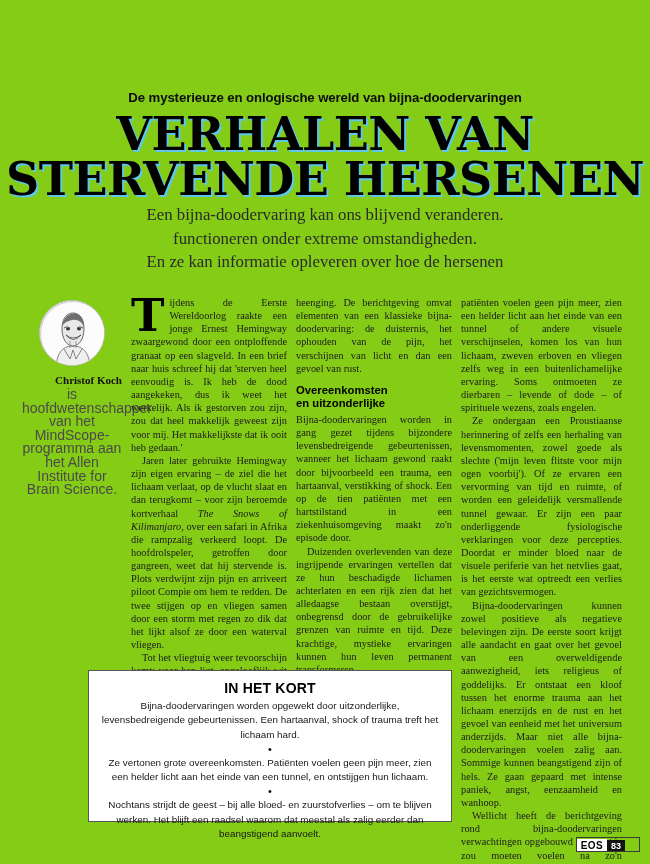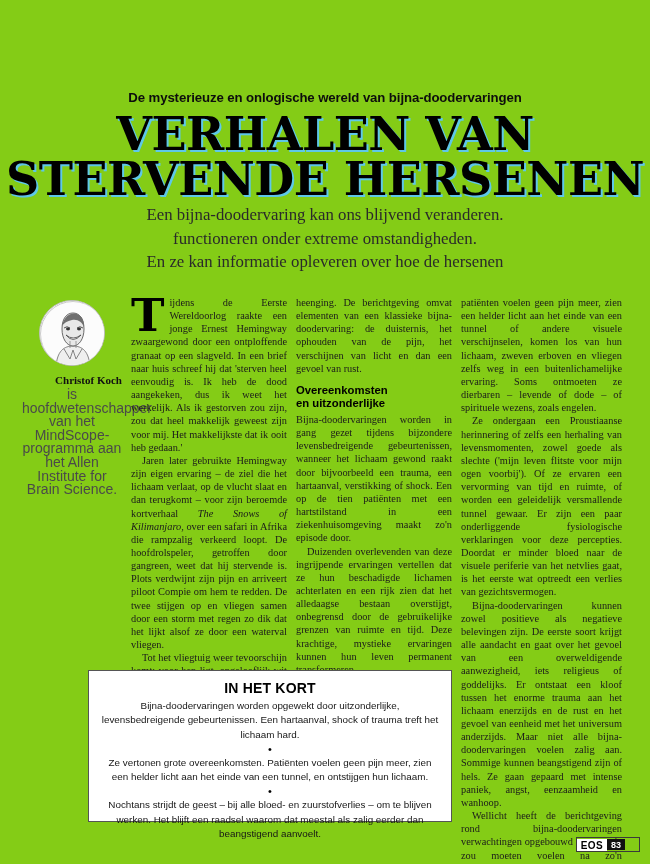--- a/index.html
+++ b/index.html
@@ -143,21 +143,21 @@
   .kort-sep {
     font-size: 11px;
     line-height: 12px;
     color: #000;
     margin: 1px 0 1px 0;
   }
 
   
   .footer {
     position: absolute; right: 10px; bottom: 12px;
-    display: flex; align-items: center;
+    display: flex; align-items: flex-end;
     border: 1px solid #3a3a3a;
     height: 15px;
   }
   .footer-logo {
     background: #ffffff;
     color: #000;
     font-family: "Liberation Sans", sans-serif;
     font-weight: bold;
     font-size: 10px;
     letter-spacing: 0.4px;

